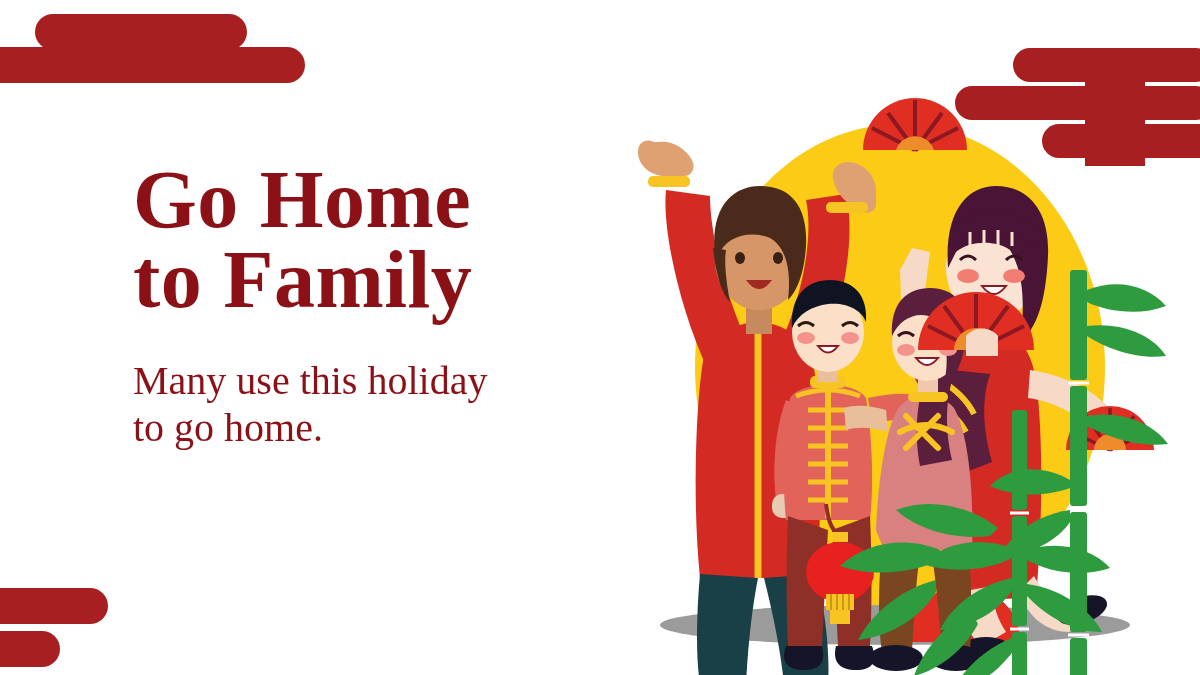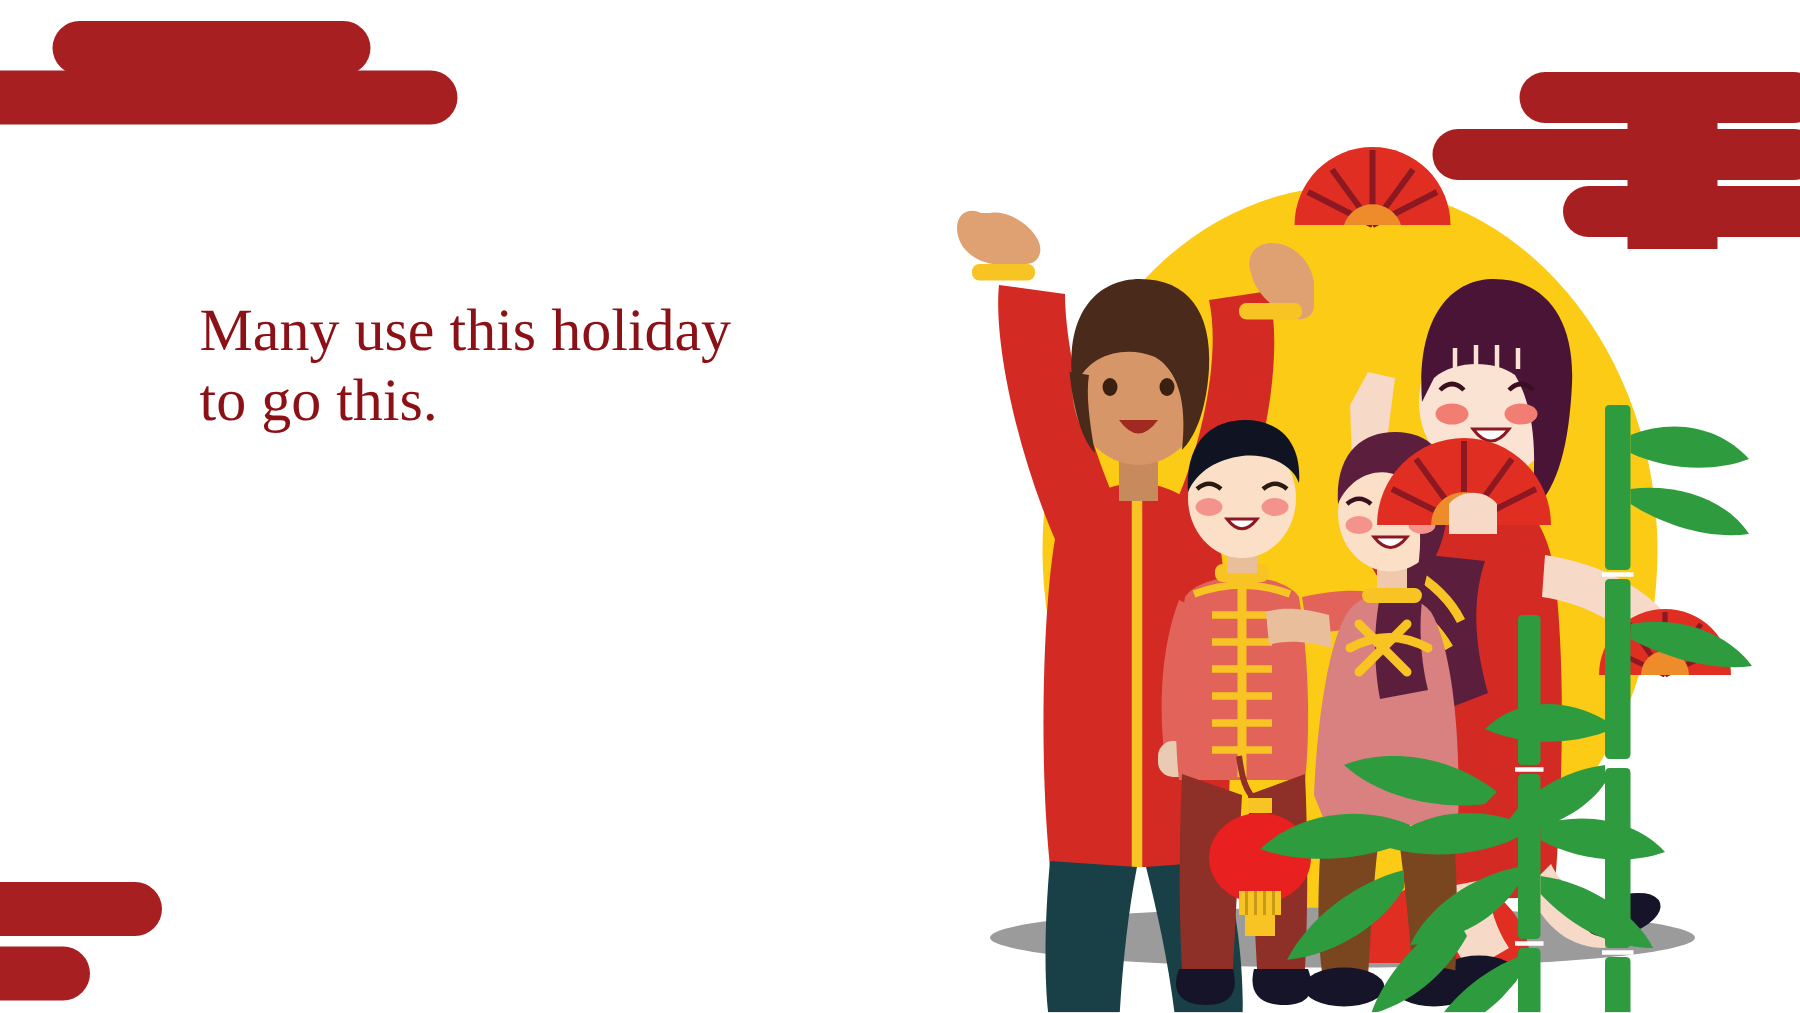--- a/index.html
+++ b/index.html
@@ -77,23 +77,27 @@
     <div class="cloud-bar b2"></div>
     <div class="cloud-bar b3"></div>
   </div>
 
   <div id="cloud-bl">
     <div class="cloud-bar b1"></div>
     <div class="cloud-bar b2"></div>
   </div>
 
   <div id="text-block">
+    <div id="headline">
+      <span class="ln">Go Home</span>
+      <span class="ln">to Family</span>
+    </div>
     <div id="subhead">
       <span class="ln">Many use this holiday</span>
-      <span class="ln">to go this.</span>
+      <span class="ln">to go home.</span>
     </div>
   </div>
 
   <div id="illustration">
     <svg viewBox="0 0 600 595" xmlns="http://www.w3.org/2000/svg">
       <defs>
         <clipPath id="clipAll">
             <rect x="0" y="0" width="600" height="595"></rect>
           </clipPath>
       </defs>

